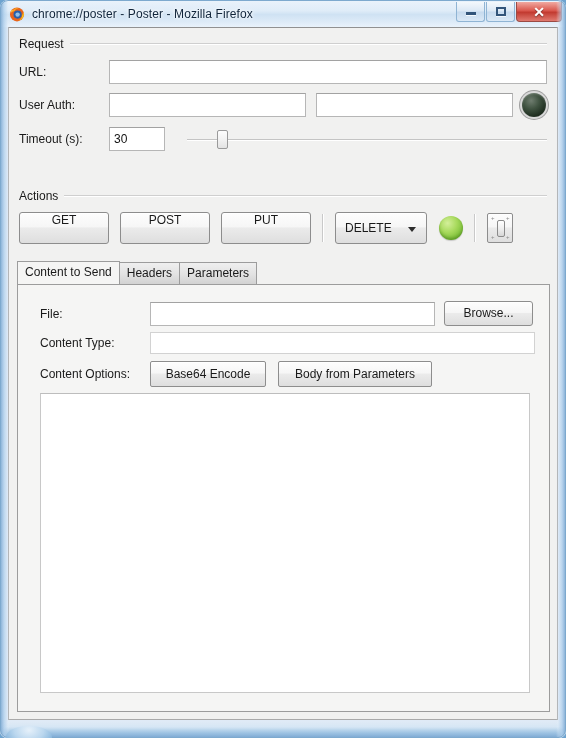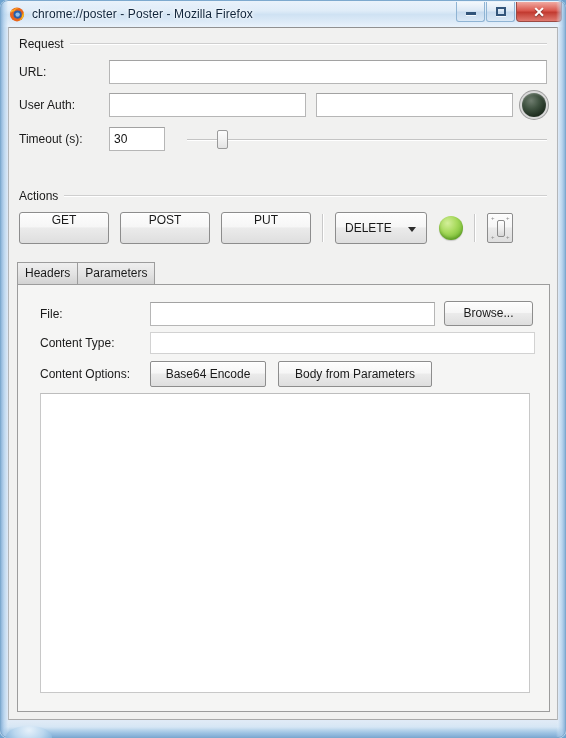--- a/index.html
+++ b/index.html
@@ -472,20 +472,23 @@
           <span class="screw" style="left:3px;top:3px;">+</span>
           <span class="screw" style="right:3px;top:3px;">+</span>
           <span class="screw" style="left:3px;bottom:3px;">+</span>
           <span class="screw" style="right:3px;bottom:3px;">+</span>
           <span id="switch-plate"></span>
         </div>
       </div>
     </div>
 
     <div id="tabs-row">
+      <div class="tab active">
+        <span>Content to Send</span>
+      </div>
       <div class="tab">
         <span>Headers</span>
       </div>
       <div class="tab">
         <span>Parameters</span>
       </div>
     </div>
 
     <div id="tabpanel">
 

